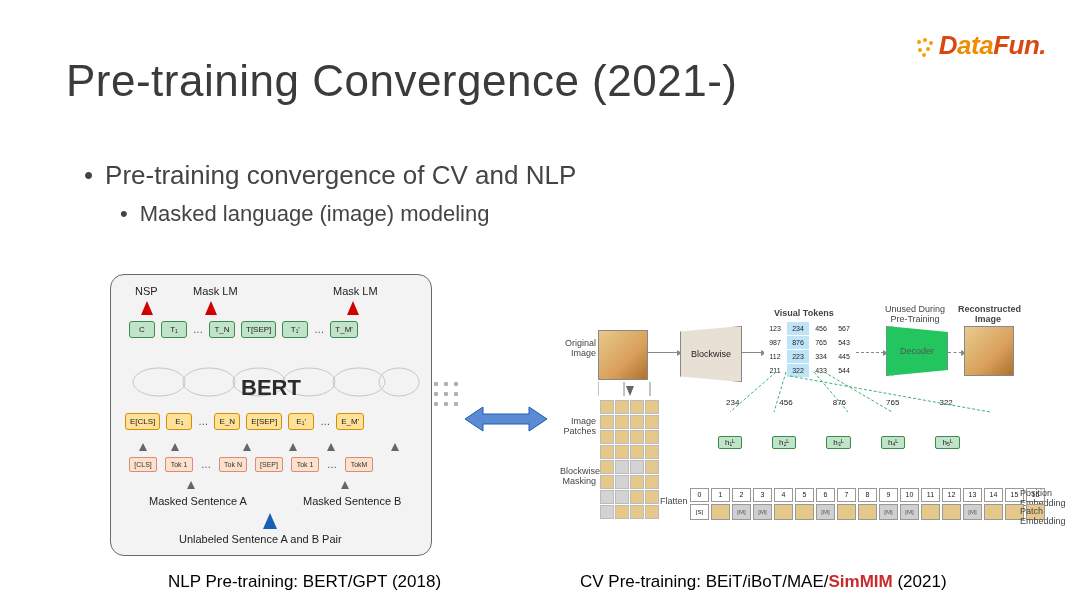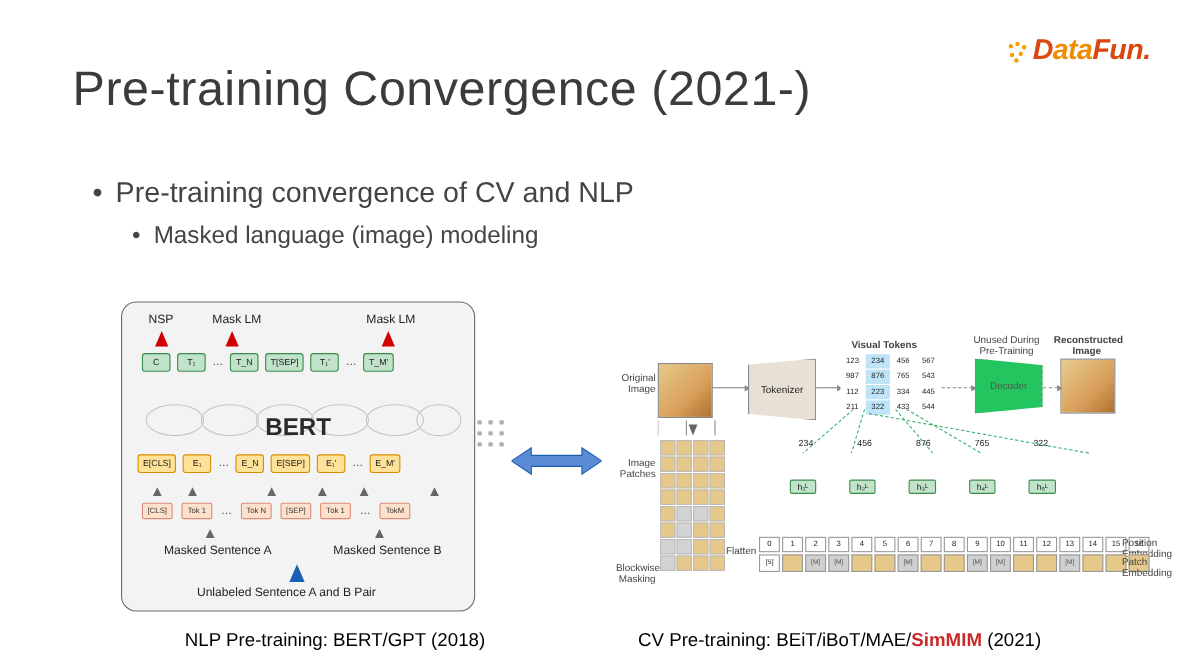--- a/index.html
+++ b/index.html
@@ -379,21 +379,21 @@
 </div>
 
 <div class="beit">
 
   <div class="lbl" style="left:0px; top:42px; width:36px; text-align:right;">Original Image</div>
   <div class="orig-img"></div>
 
   <div class="solid-arrow" style="left:88px; top:56px; width:30px;"></div>
 
   <div class="trapezoid-tokenizer">
-    <span>Tokenizer</span>
+    <span>Blockwise</span>
   </div>
 
   <div class="solid-arrow" style="left:182px; top:56px; width:20px;"></div>
 
   <div class="lbl" style="left:214px; top:12px; font-weight:600;">Visual Tokens</div>
   <div class="vt-table" id="vt-table">
       <div>123</div>
       <div class="hl">234</div>
       <div>456</div>
       <div>567</div>
@@ -504,21 +504,21 @@
     <div></div>
       <div></div>
       <div></div>
       <div></div>
     <div></div>
       <div></div>
       <div></div>
       <div></div>
   </div>
 
-  <div class="lbl" style="left:0px; top:170px; width:36px; text-align:right;margin-top:45px;">Blockwise Masking</div>
+  <div class="lbl" style="left:0px; top:170px; width:36px; text-align:right;">Blockwise Masking</div>
   <div class="patch-grid" style="left:40px; top:164px;">
     <div></div>
       <div class="g"></div>
       <div class="g"></div>
       <div></div>
     <div></div>
       <div class="g"></div>
       <div></div>
       <div></div>
     <div class="g"></div>

